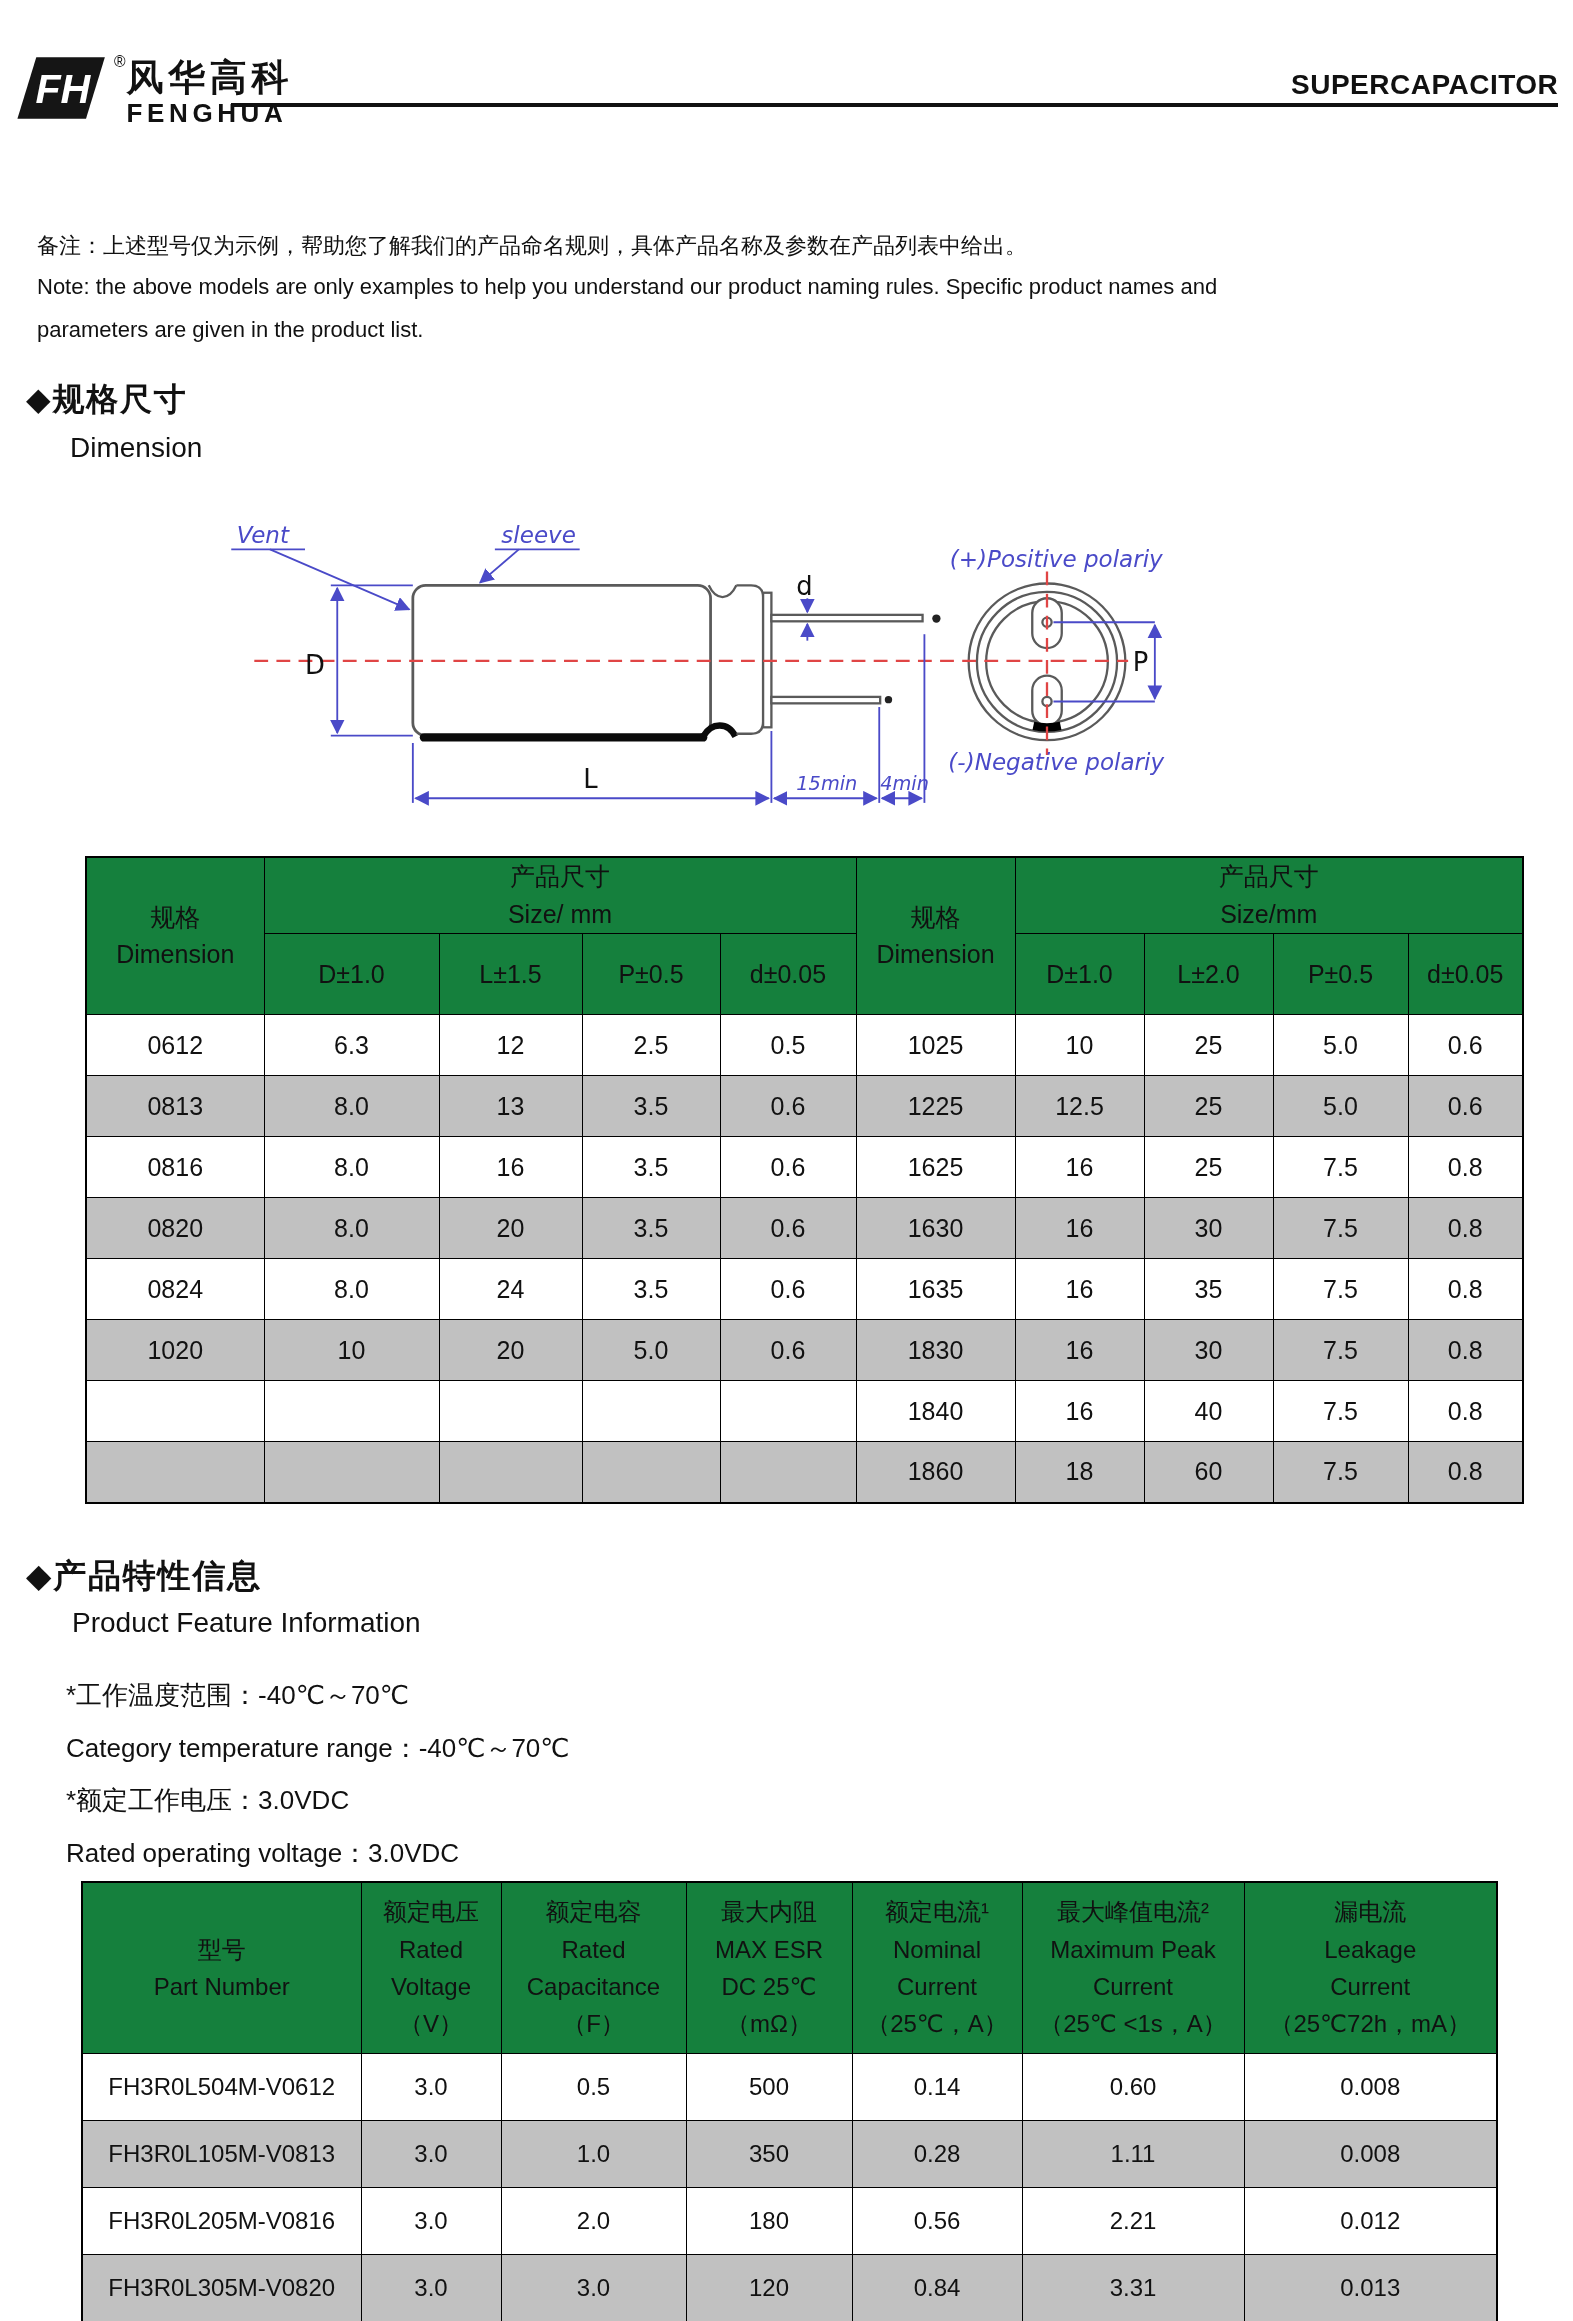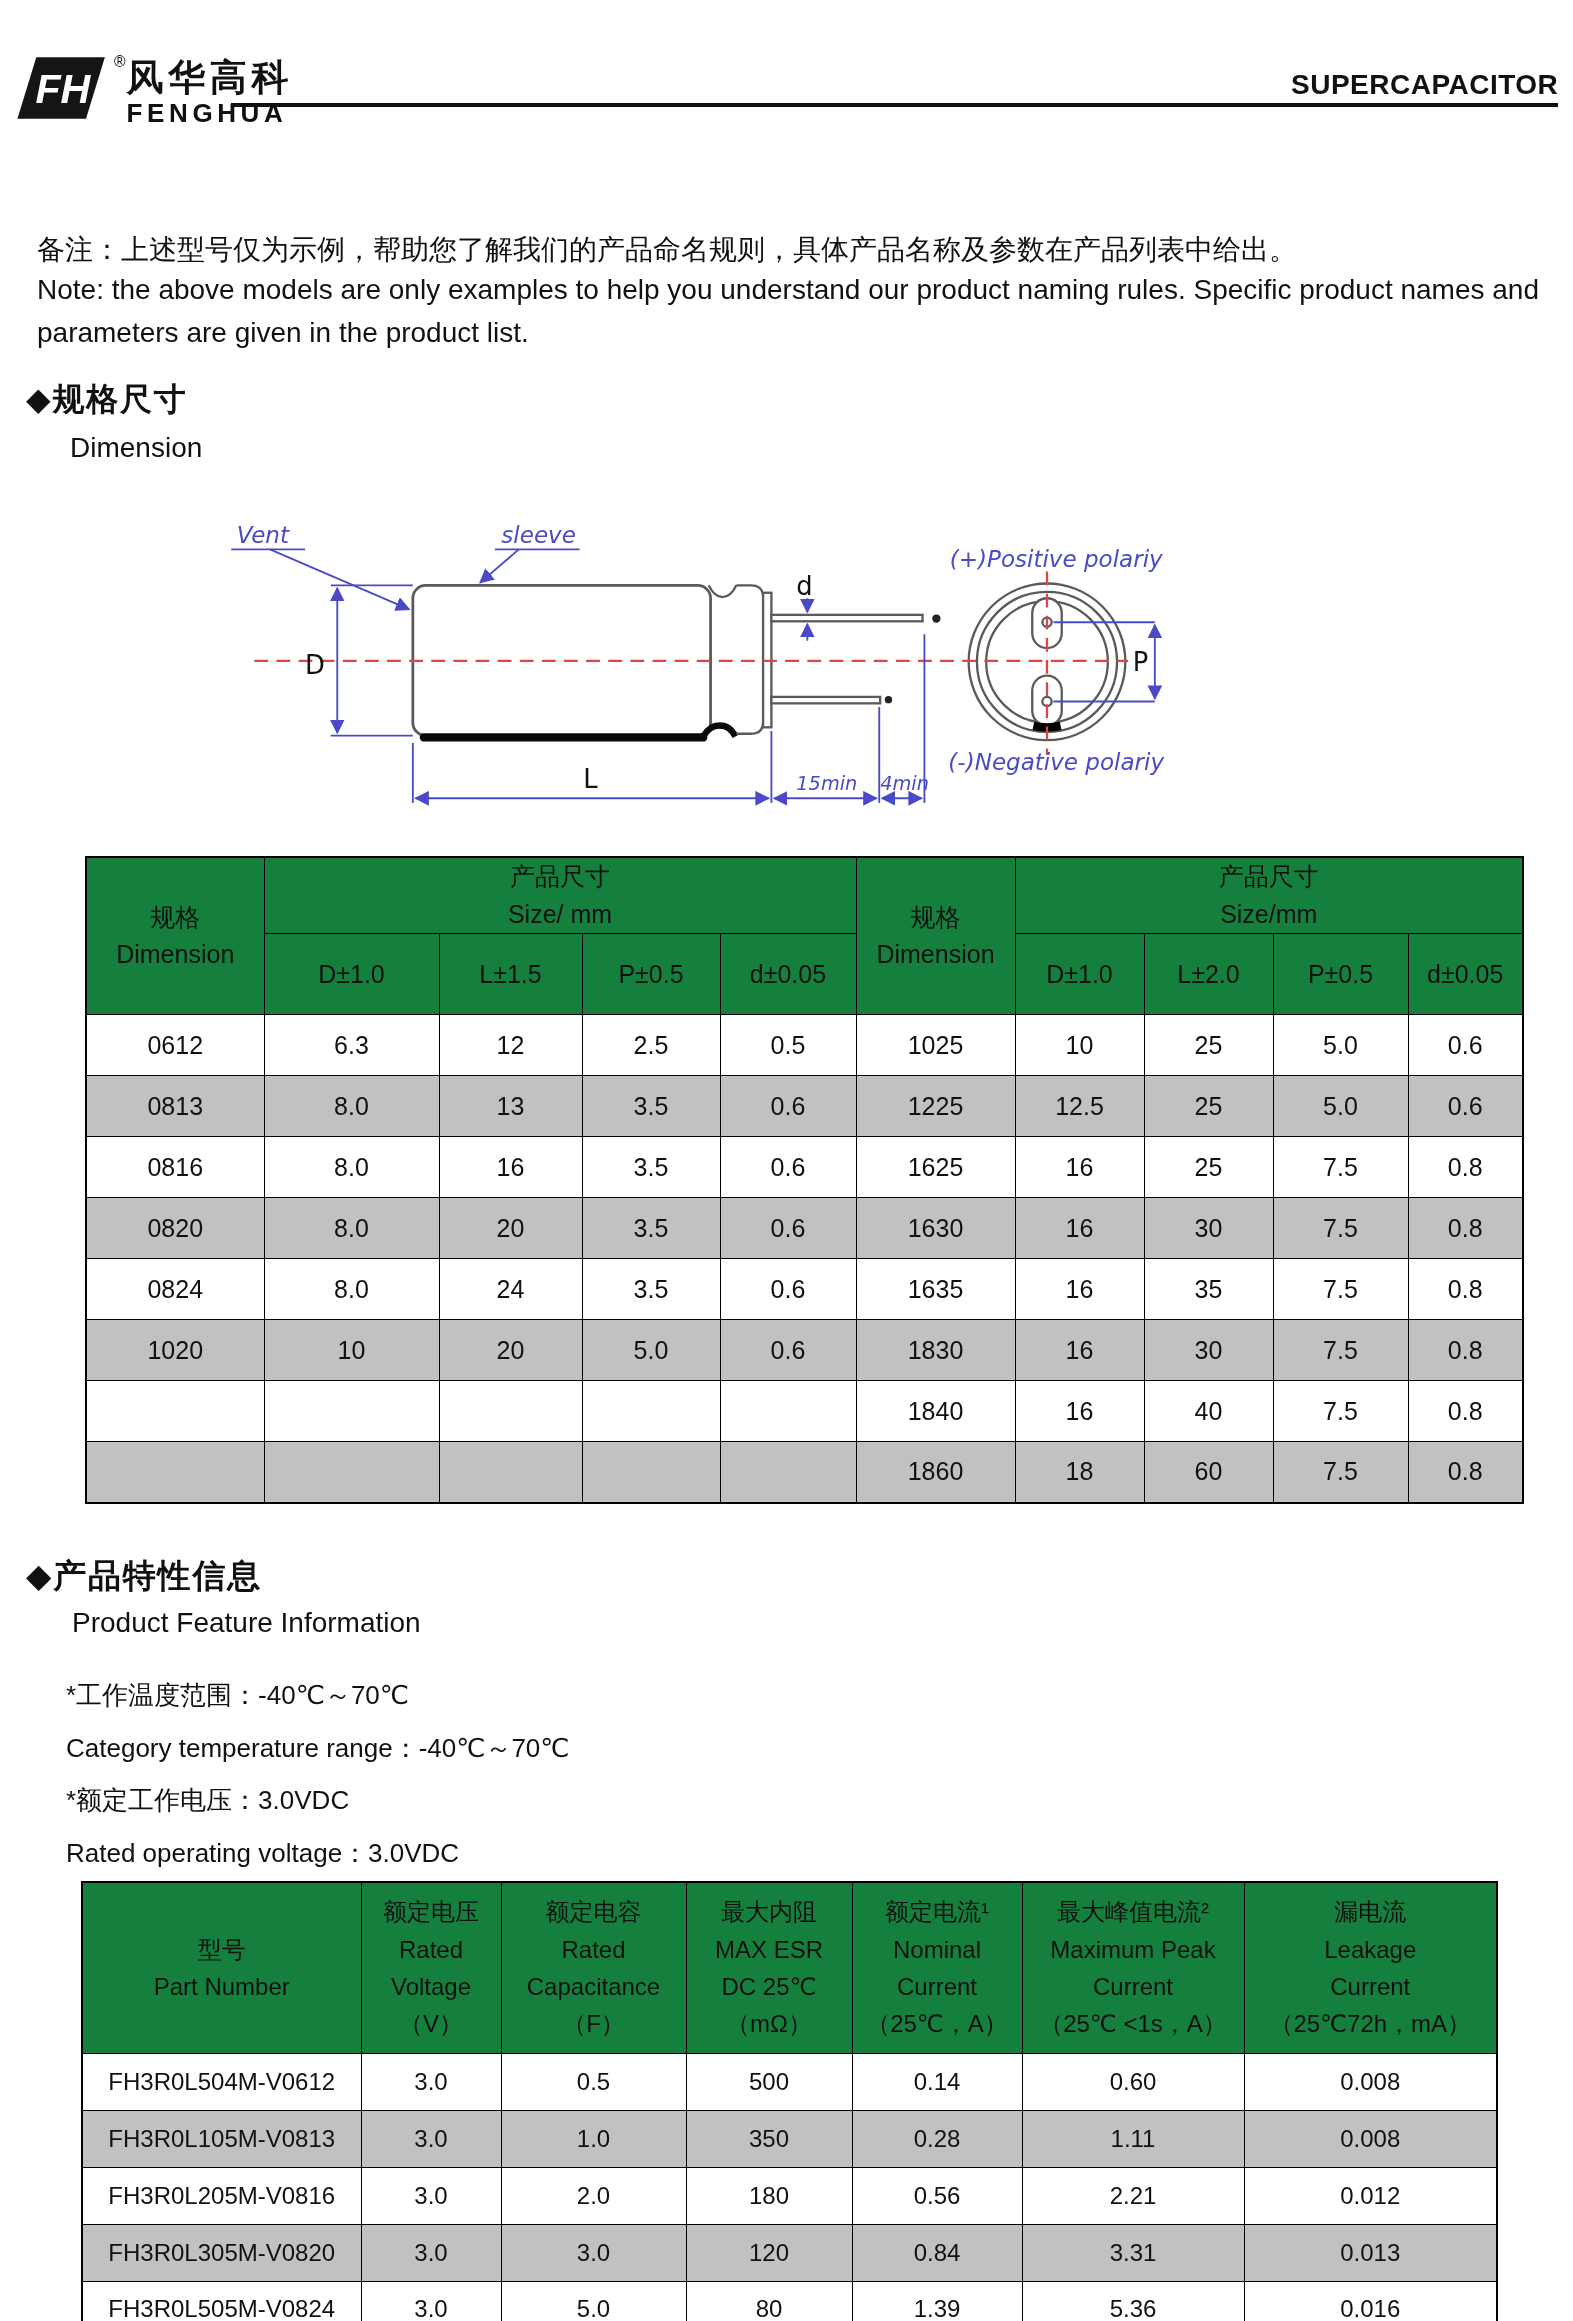--- a/index.html
+++ b/index.html
@@ -10,21 +10,21 @@
   .logo{position:absolute;left:14px;top:11px;display:flex;}
   .logo-icon{width:96px;height:66px;display:block;}
   .reg{position:absolute;left:100px;top:-1.8px;font-size:15.7px;color:#111;}
   .brand{margin-left:16.6px;padding-top:3.7px;}
   .brand-cn{font-size:37px;font-weight:700;letter-spacing:4.6px;line-height:1.05;}
   .brand-en{font-size:26px;font-weight:600;letter-spacing:4.6px;margin-top:0.9px;}
   .doc-title{position:absolute;right:15.7px;top:25px;font-size:28px;font-weight:700;letter-spacing:0.5px;}
   .header-rule{position:absolute;left:231px;right:15.7px;top:59px;height:3.7px;background:#111;}
 
   
-  .note-line{position:absolute;left:37px;font-size:28px;white-space:nowrap;}
+  .note-line{position:absolute;left:37px;font-size:22px;white-space:nowrap;}
   .note-cn{top:187px;}
   .note-en1{top:230px;}
   .note-en2{top:273px;}
 
   
   .sec-cn{position:absolute;left:26px;font-size:32px;font-weight:700;letter-spacing:1.8px;}
   .sec-en{position:absolute;font-size:28px;}
   .sec1-cn{top:334px;}
   .sec1-en{left:70px;top:388px;}
   .sec2-cn{top:1510px;font-size:33px;}
@@ -60,21 +60,21 @@
   tbody tr:nth-child(even){background:#c1c1c1;}
 
   .dim-table{left:85px;top:812px;width:1438px;font-size:25px;}
   .dim-table thead tr:nth-child(1){height:74px;}
   .dim-table thead tr:nth-child(2){height:81px;}
   .dim-table tbody tr{height:61px;padding-left:36px;}
   .dim-table thead div{line-height:1.5;}
 
   .feat-table{left:81px;top:1837px;width:1414px;font-size:24px;}
   .feat-table thead tr{height:171px;}
-  .feat-table tbody tr{height:57px;}
+  .feat-table tbody tr{height:67px;}
   .feat-table thead div{line-height:1.55;}
 </style>
 </head>
 <body>
 
 <div id="page">
 
   <div>
     <div class="logo">
       <svg class="logo-icon" viewBox="0 0 112 76">

